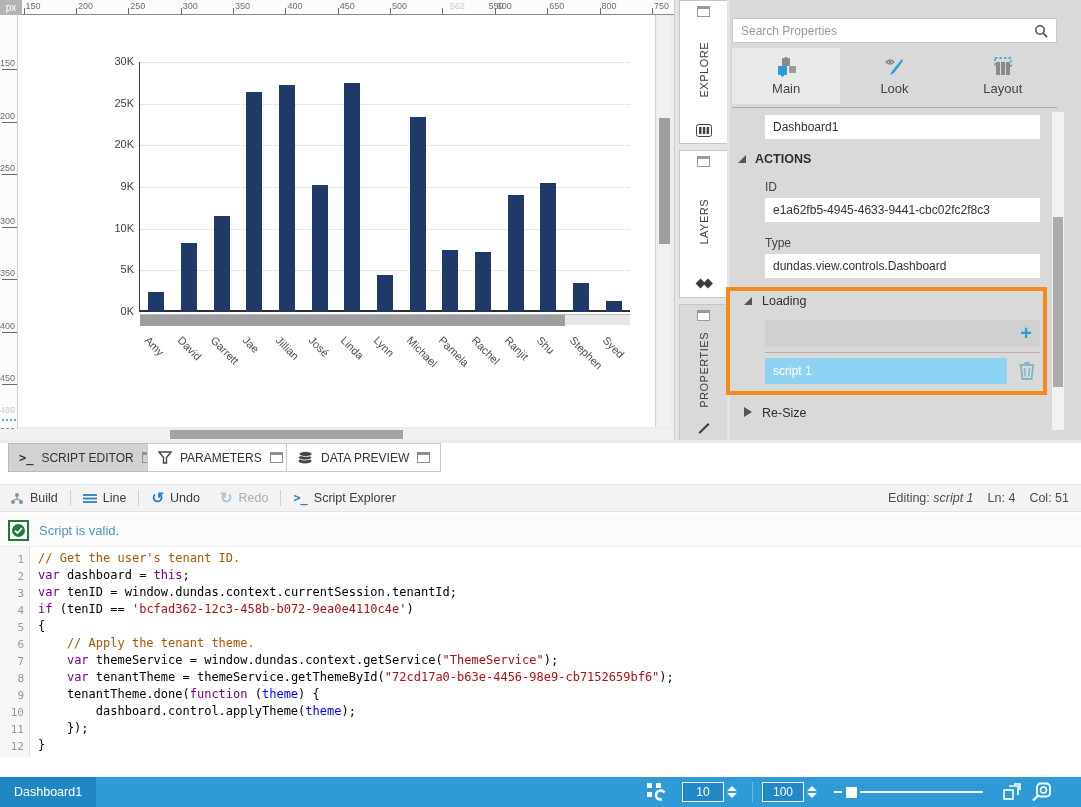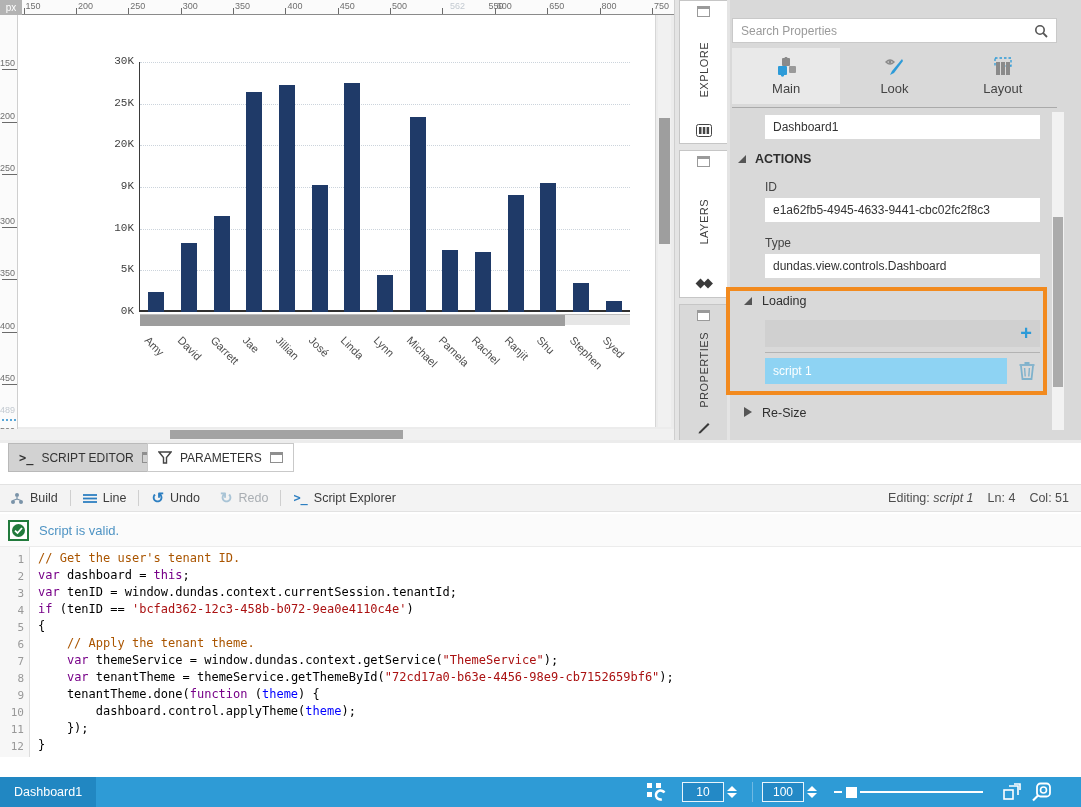--- a/index.html
+++ b/index.html
@@ -24,21 +24,21 @@
 
   #artboard { position:absolute; left:18px; top:15px; width:638px; height:412px; background:#fff; border-right:1px solid #d6d6d6; }
   #canvas-vscroll { position:absolute; left:658px; top:15px; width:13px; height:412px; background:#f1f1f1; }
   #canvas-vscroll .thumb { position:absolute; left:1px; top:103px; width:11px; height:126px; background:#9e9e9e; }
   #canvas-hscroll { position:absolute; left:0; top:429px; width:674px; height:11px; background:#f1f1f1; }
   #canvas-hscroll .thumb { position:absolute; left:170px; top:1px; width:233px; height:9px; background:#a3a3a3; }
 
   
   #chart { position:absolute; left:122px; top:47px; width:490px; height:250px; }
   .gridline { position:absolute; left:0; width:100%; height:0; border-top:1px dotted #ccd4dc; }
-  .ylab { position:absolute; left:-42px; width:36px; text-align:right; font-size:11px; color:#3f3f3f;font-family:Liberation Mono, monospace; }
+  .ylab { position:absolute; left:-42px; width:36px; text-align:right; font-size:11px; color:#3f3f3f; }
   #yaxis { position:absolute; left:-1px; top:0; width:1px; height:250px; background:#3a3a3a; }
   #xaxis { position:absolute; left:-1px; top:248px; width:491px; height:2px; background:#2f2f2f; }
   .bar { position:absolute; bottom:0; width:16px; background:#1f3a68; }
   #axis-strip { position:absolute; left:0; top:252px; width:490px; height:11px; background:#e6e6e6; border-top:1px solid #bdbdbd; }
   #axis-strip .thumb { position:absolute; left:0; top:0; width:425px; height:11px; background:#9d9d9d; }
   .xlab { position:absolute; top:272px; font-size:11px; color:#4f4f4f; transform:rotate(45deg); transform-origin:left top; white-space:nowrap; }
 
   
   #side-strip { position:absolute; left:674px; top:0; width:56px; height:440px; background:#e4e4e4; border-left:1px solid #cfcfcf; }
   .side-tab { position:absolute; left:4px; width:48px; background:#fff; border:1px solid #c6c6c6; border-right:none; display:flex; flex-direction:column; align-items:center; justify-content:space-between; padding:5px 0; }
@@ -364,20 +364,31 @@
       </div>
       <div class="btab" style="left:147px;">
         <span>
           <svg width="14" height="13" viewBox="0 0 14 13">
               <path d="M1 1 H13 L8.5 6.5 V12 L5.5 12 V6.5 Z" fill="none" stroke="#444" stroke-width="1.4"></path>
             </svg>
         </span>
         <span>PARAMETERS</span>
         <span class="win-icon"></span>
       </div>
+      <div class="btab" style="left:286px;">
+        <span>
+          <svg width="16" height="13" viewBox="0 0 16 13">
+              <ellipse cx="8" cy="10" rx="6.5" ry="2.5" fill="#444"></ellipse>
+              <ellipse cx="8" cy="6.5" rx="6.5" ry="2.5" fill="#444" stroke="#fff" stroke-width="0.8"></ellipse>
+              <ellipse cx="8.6" cy="3" rx="6.5" ry="2.5" fill="#444" stroke="#fff" stroke-width="0.8"></ellipse>
+            </svg>
+        </span>
+        <span>DATA PREVIEW</span>
+        <span class="win-icon"></span>
+      </div>
     </div>
 
     <div id="toolbar">
       <div class="tbtn">
         <span>
           <svg width="14" height="13" viewBox="0 0 14 13">
               <circle cx="7" cy="3" r="2" fill="#7a93a8"></circle>
               <circle cx="3" cy="10" r="2" fill="#7a93a8"></circle>
               <circle cx="11" cy="10" r="2" fill="#7a93a8"></circle>
               <path d="M7 5 V7 M7 7 L3 8.5 M7 7 L11 8.5" stroke="#7a93a8" stroke-width="1.2" fill="none"></path>

